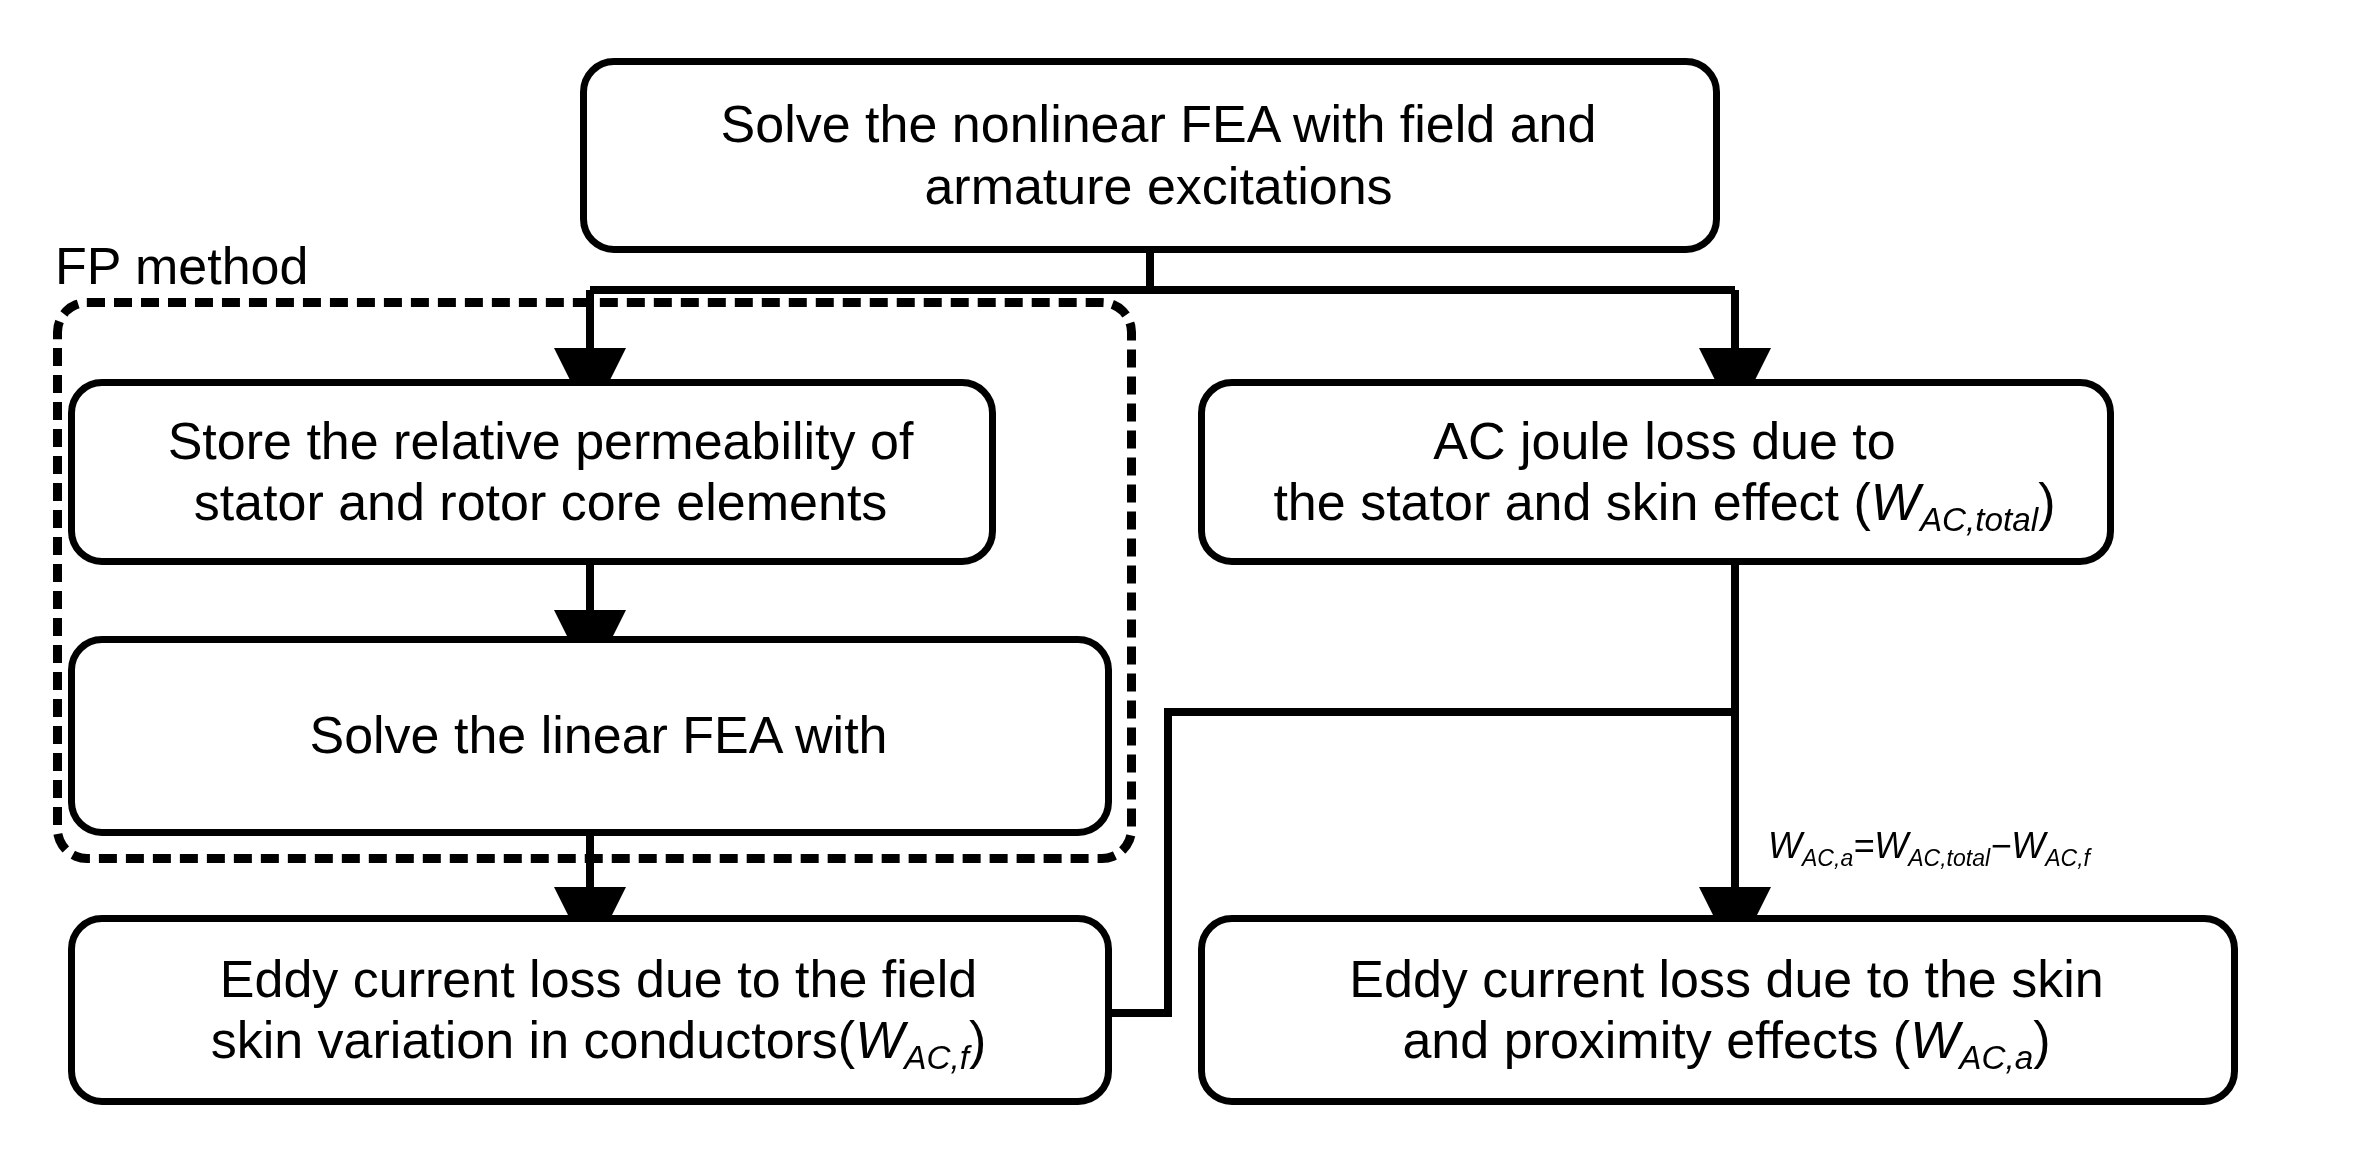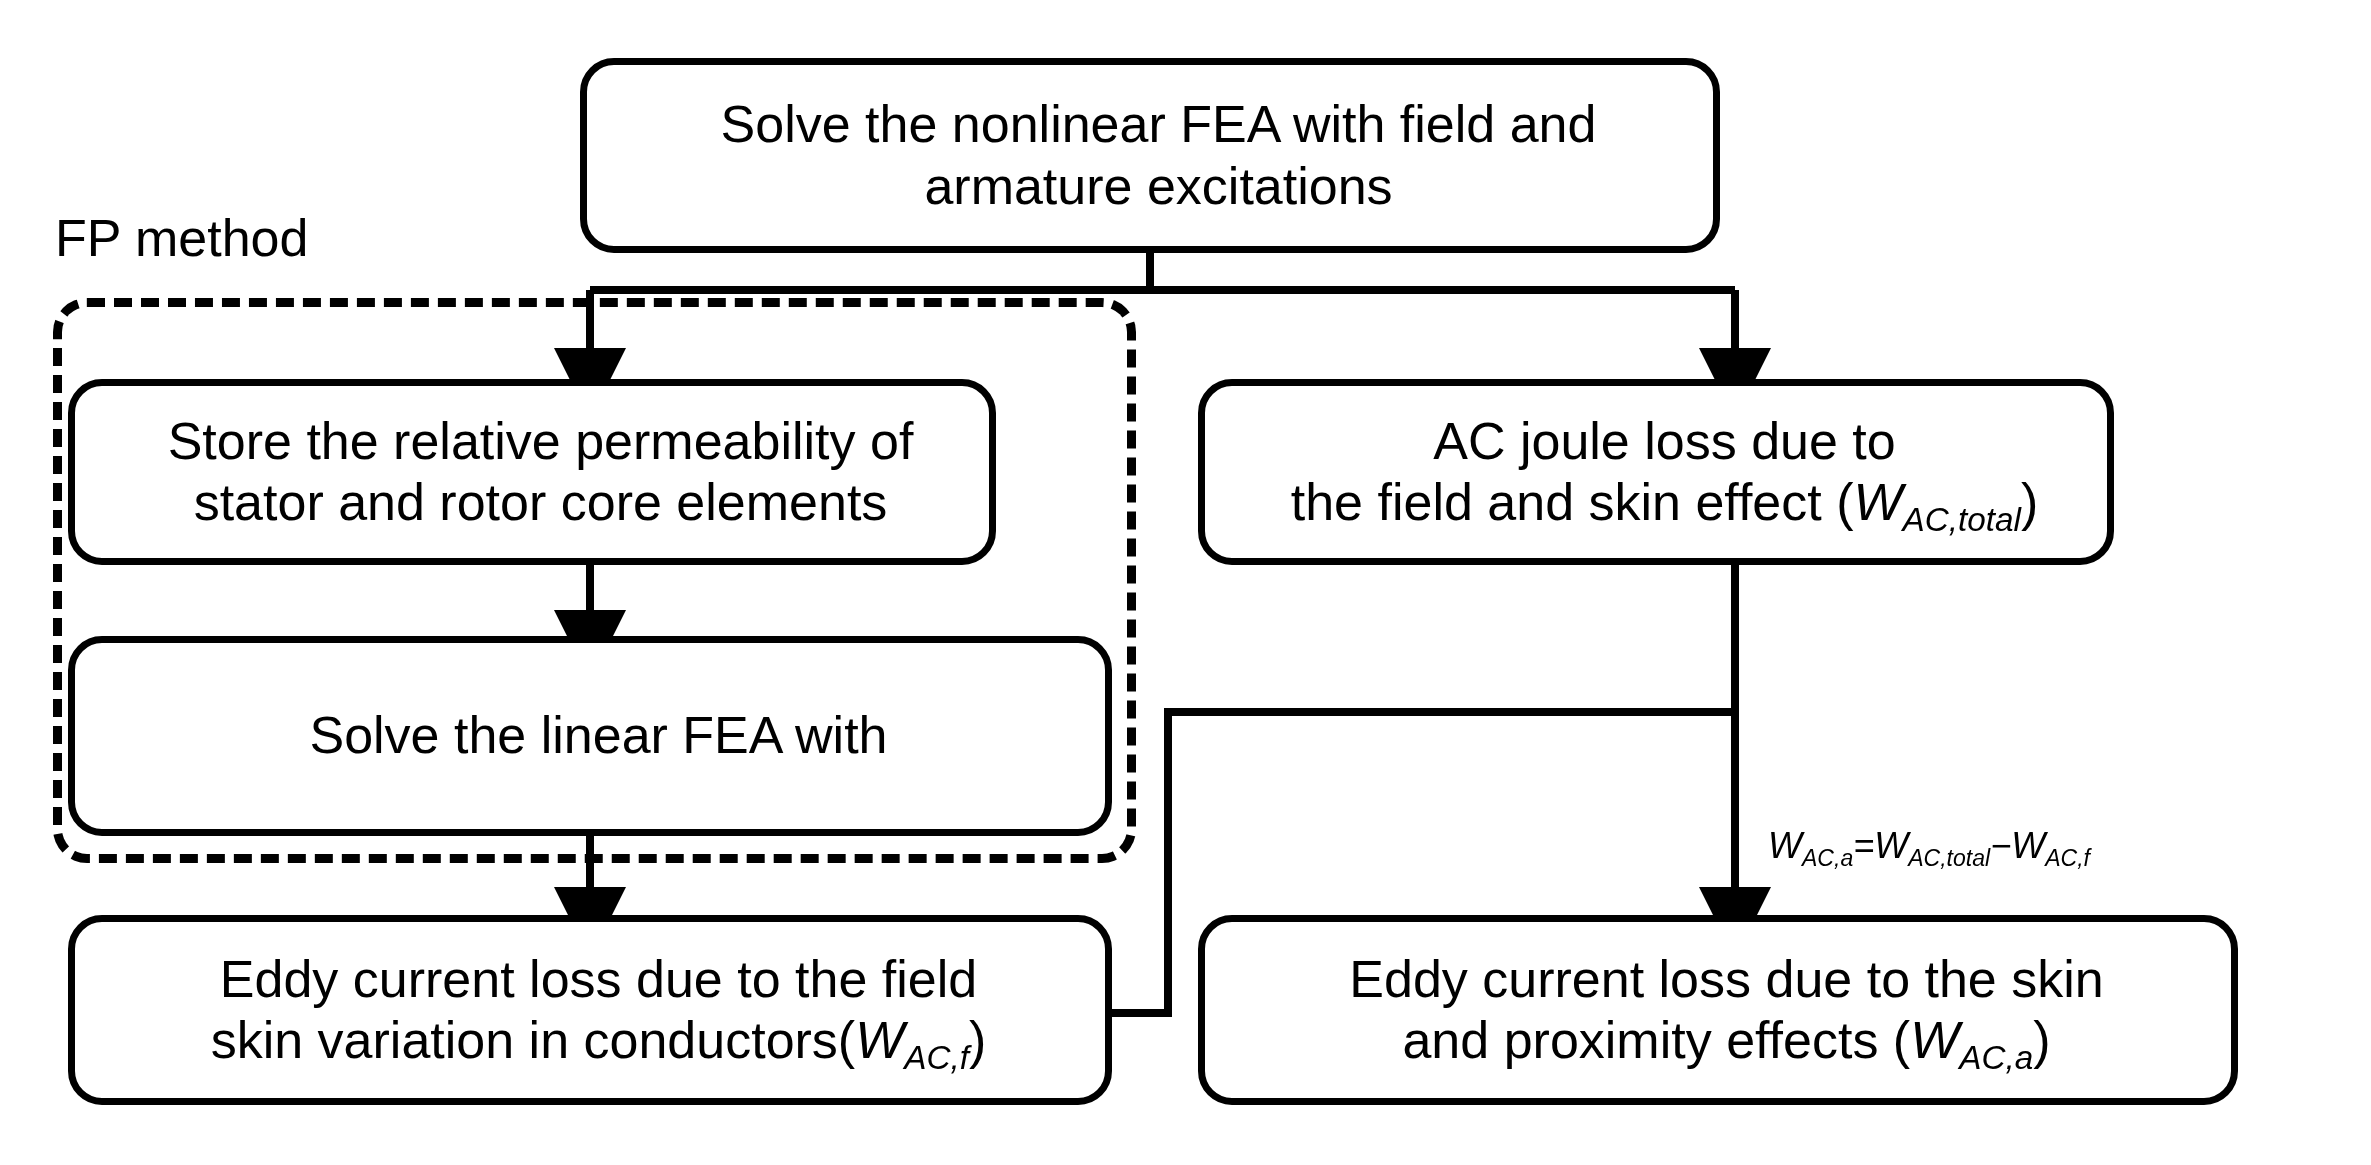--- a/index.html
+++ b/index.html
@@ -46,20 +46,21 @@
     border: 9px dashed #000000;
     border-radius: 34px;
     background: transparent;
   }
   .group-label {
     position: absolute;
     font-size: 52px;
     color: #000000;
     white-space: nowrap;
     font-family: "Liberation Sans", sans-serif;
+    margin-top: 28px;
   }
   .eq-label {
     position: absolute;
     font-size: 36px;
     color: #000000;
     white-space: nowrap;
     font-style: italic;
     font-family: "Liberation Sans", sans-serif;
   }
   .v { font-style: italic; }
@@ -126,21 +127,21 @@
   <div class="node" style="left:68px; top:915px; width:1044px; height:190px;">
     <div class="txt">
       <span>Eddy current loss due to the field</span><br>
       <span><span>skin variation in conductors(</span><span class="v">W</span><sub>AC,f</sub><span>)</span></span>
     </div>
   </div>
 
   <div class="node" style="left:1198px; top:379px; width:916px; height:186px;">
     <div class="txt">
       <span>AC joule loss due to</span><br>
-      <span><span>the field and skin effect (</span><span class="v">W</span><sub>AC,total</sub><span>)</span></span>
+      <span><span>the stator and skin effect (</span><span class="v">W</span><sub>AC,total</sub><span>)</span></span>
     </div>
   </div>
 
   <div class="node" style="left:1198px; top:915px; width:1040px; height:190px;">
     <div class="txt">
       <span>Eddy current loss due to the skin</span><br>
       <span><span>and proximity effects (</span><span class="v">W</span><sub>AC,a</sub><span>)</span></span>
     </div>
   </div>
 

